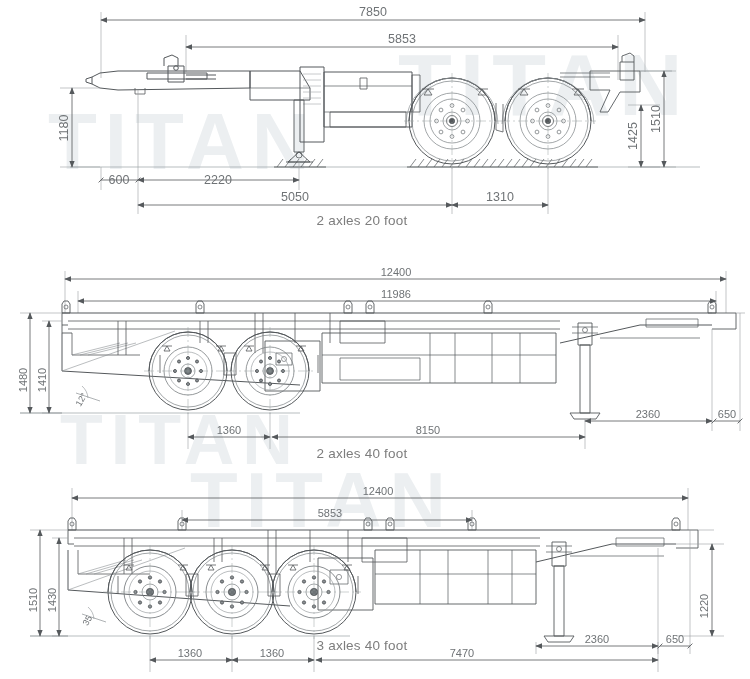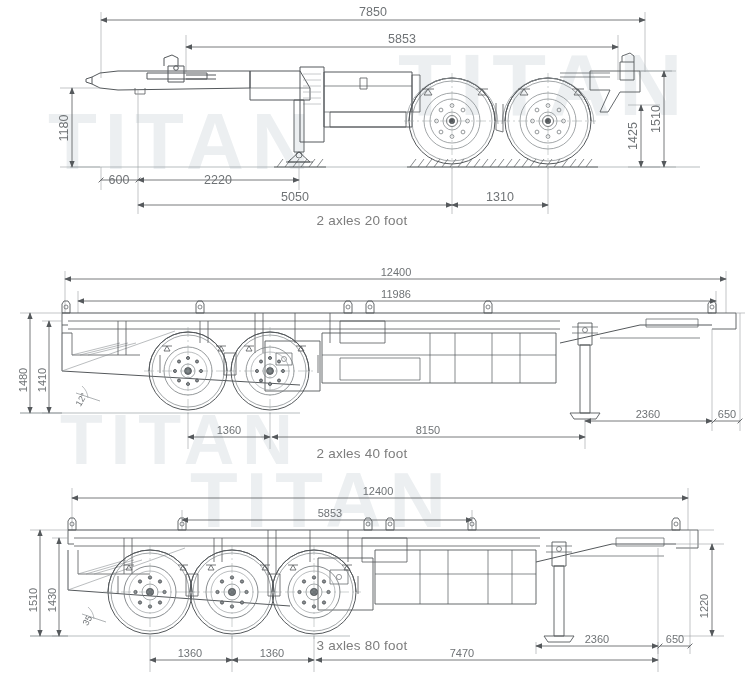--- a/index.html
+++ b/index.html
@@ -570,15 +570,15 @@
       <text transform="translate(37,142) rotate(-90)">1510</text>
       <text transform="translate(56,142) rotate(-90)">1430</text>
       <text transform="translate(708,148) rotate(-90)">1220</text>
       <text transform="translate(90,164) rotate(-60)" font-size="9">35</text>
     </g>
   </svg>
   </div>
 
   <div class="caption" id="cap-1">2 axles 20 foot</div>
   <div class="caption" id="cap-2">2 axles 40 foot</div>
-  <div class="caption" id="cap-3">3 axles 80 foot</div>
+  <div class="caption" id="cap-3">3 axles 40 foot</div>
 
 </div>
 
 </body></html>

